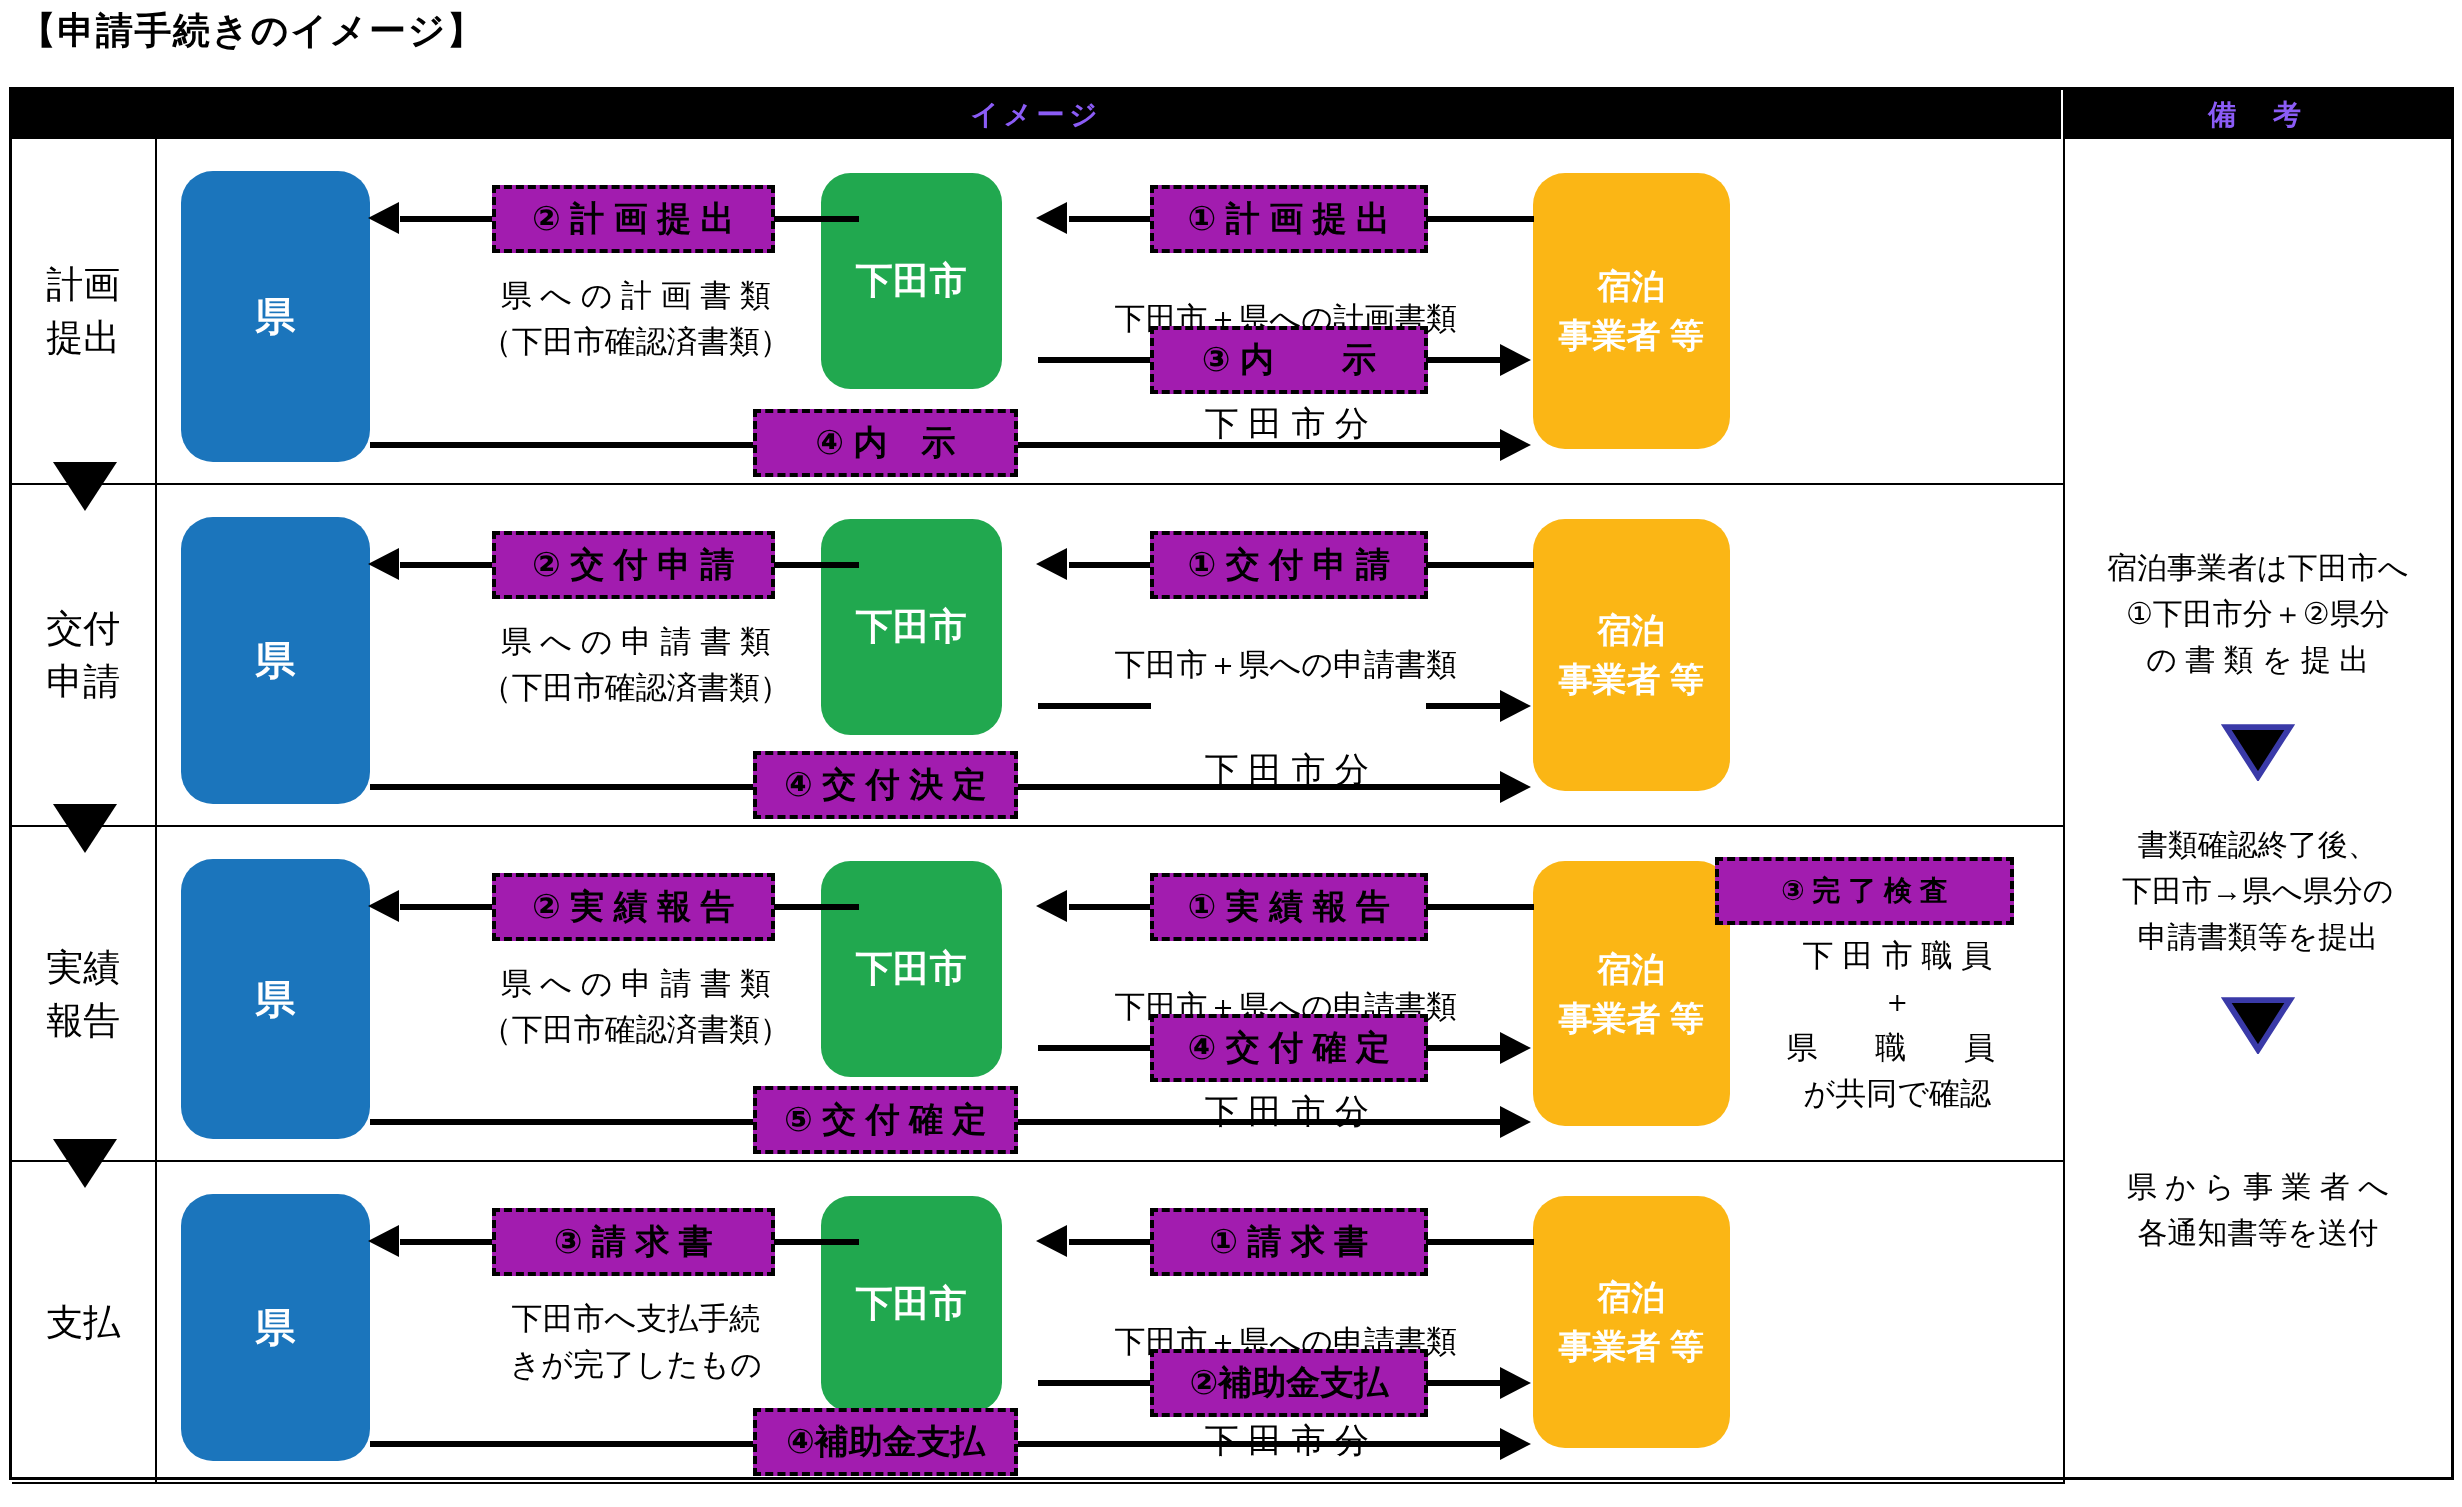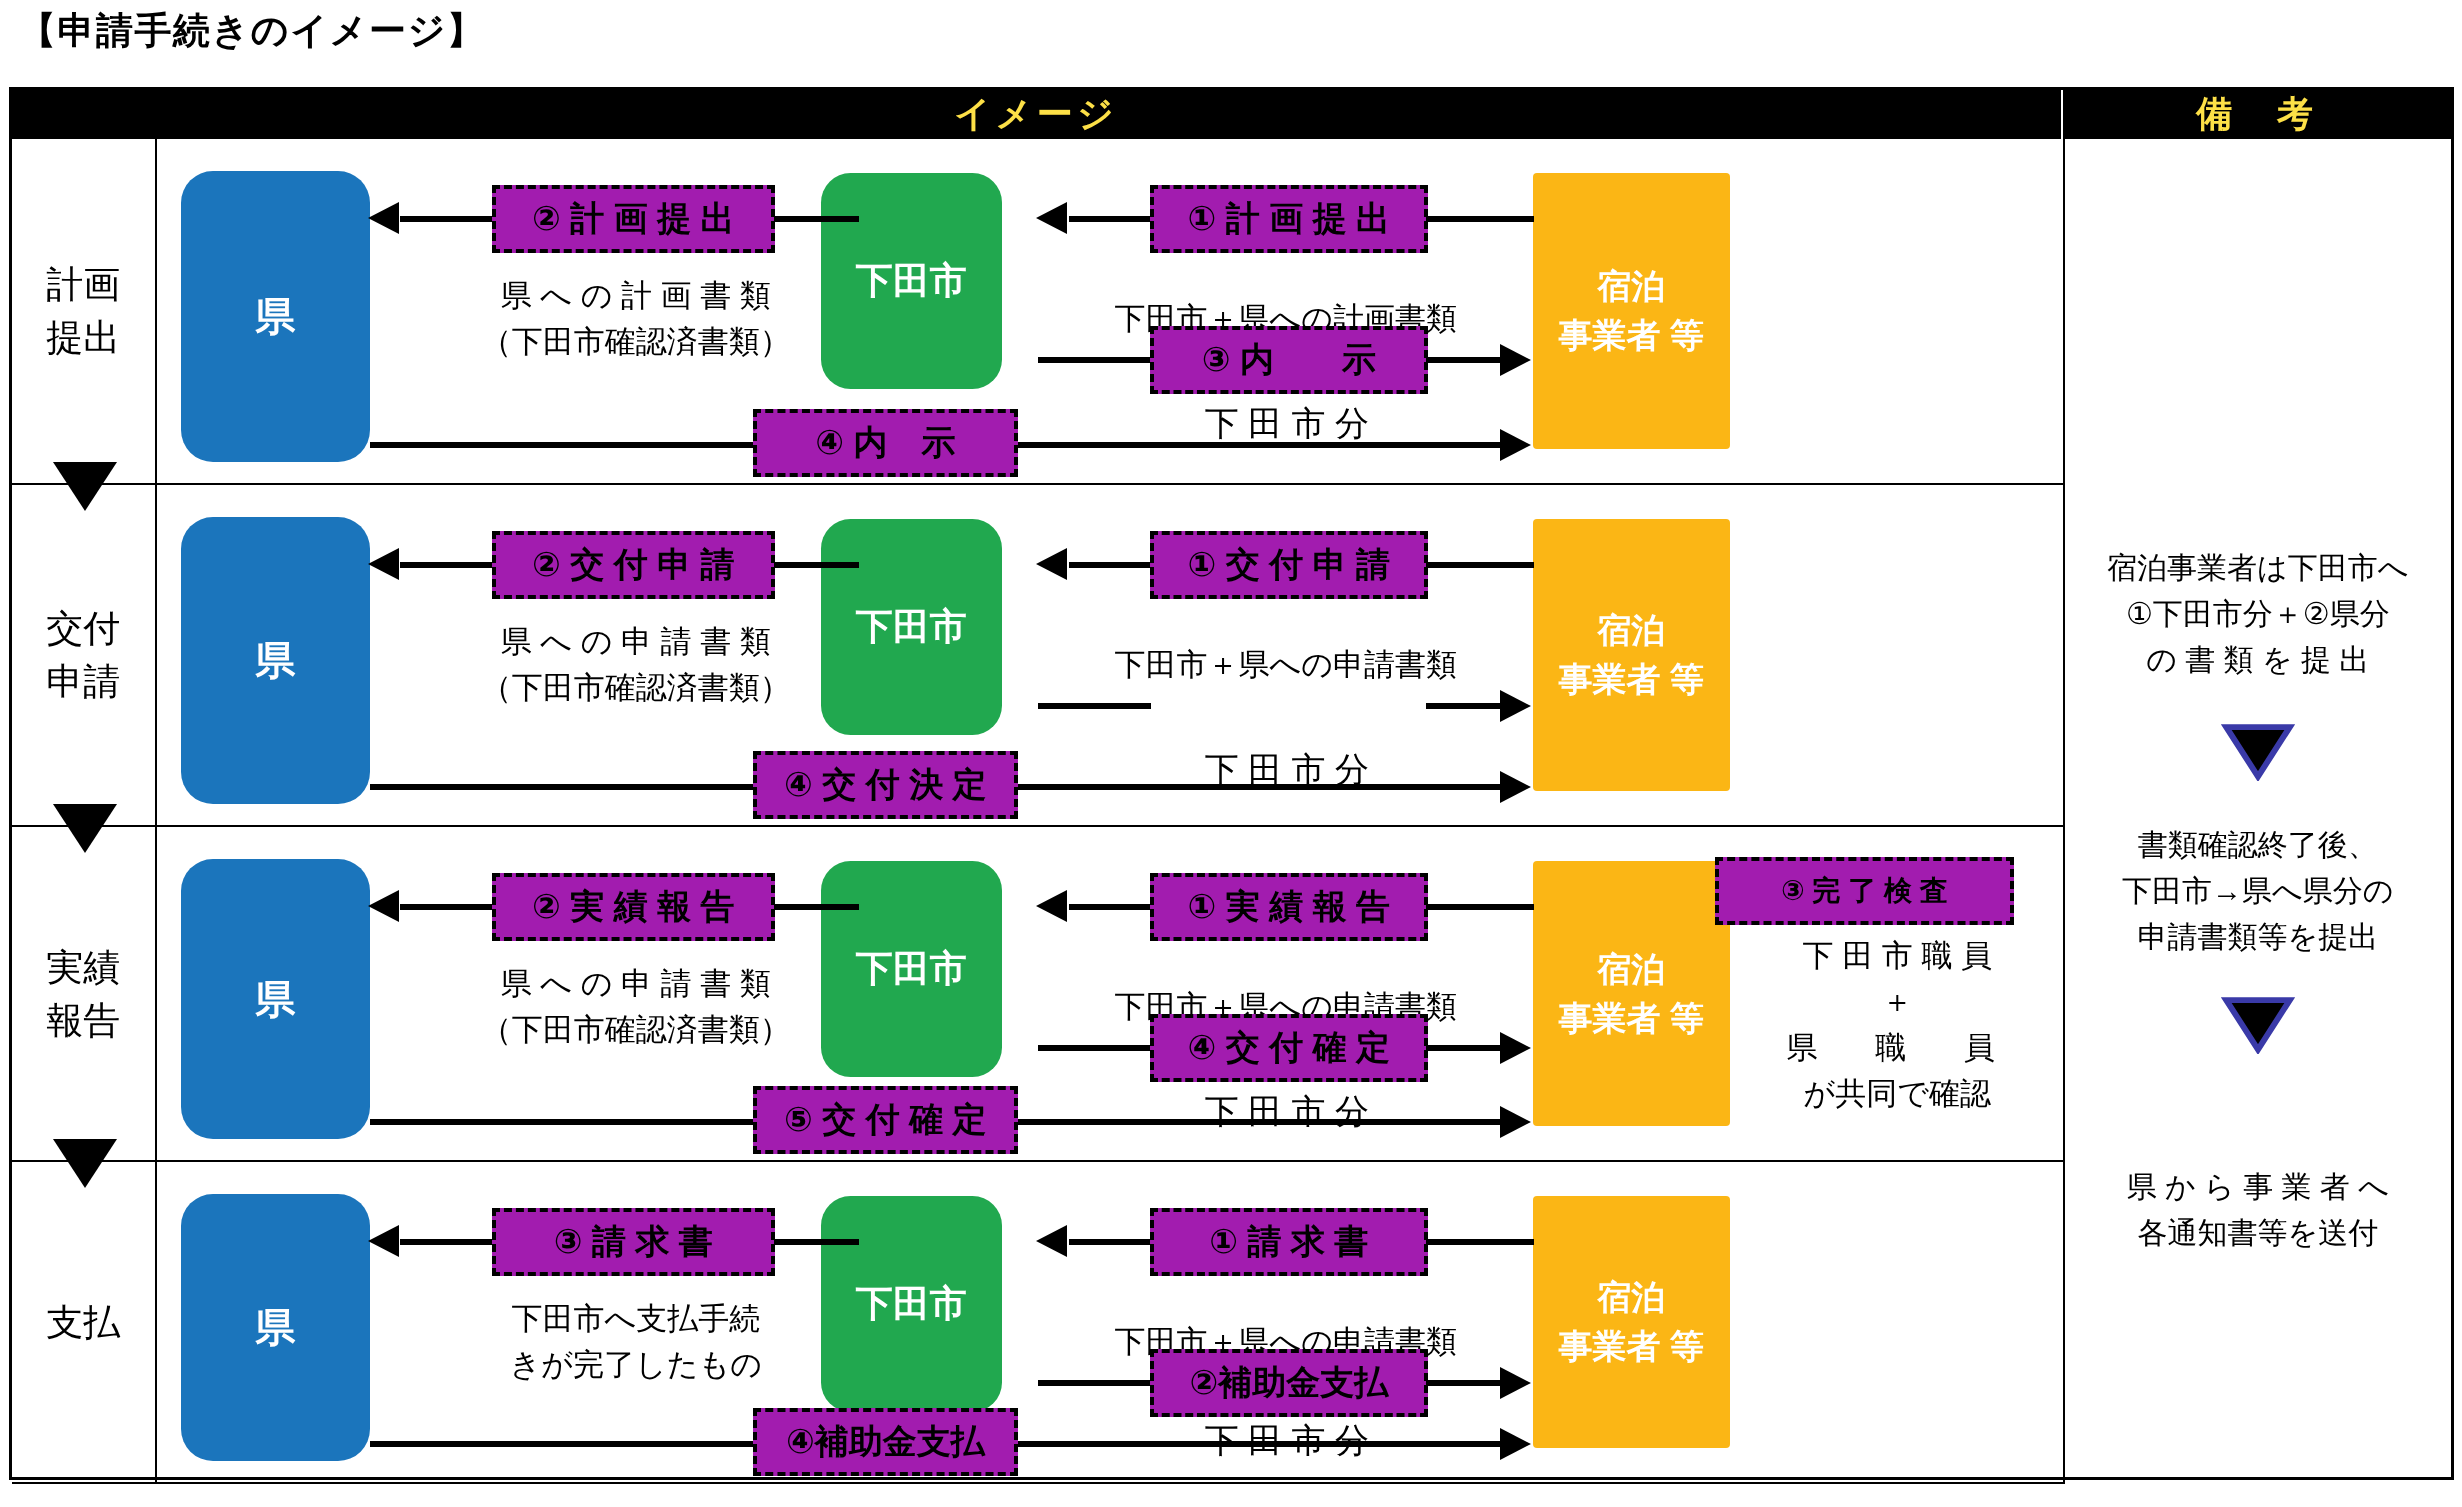--- a/index.html
+++ b/index.html
@@ -9,36 +9,36 @@
   }
   .pre{white-space:pre-line;}
   .page-title{
     position:absolute;left:19px;top:5.9px;font-size:37px;font-weight:bold;letter-spacing:1.5px;
   }
   .table{
     position:absolute;left:8.8px;top:87px;width:2445px;height:1393px;
     border:3.7px solid #000;box-sizing:border-box;display:flex;flex-direction:column;
   }
   .thead{display:flex;height:49px;flex:0 0 49px;background:#000;}
-  .th{display:flex;align-items:center;justify-content:center;color:#fde047;font-weight:bold;font-size:36px;letter-spacing:4.4px;}
+  .th{display:flex;align-items:center;justify-content:center;color:#8b5cf6;font-weight:bold;font-size:28px;letter-spacing:4.4px;}
   .th-image{width:2051px;border-right:2.9px solid #fff;box-sizing:border-box;}
   .th-remarks{flex:1;}
   .tbody{flex:1;display:flex;position:relative;}
   .rows-col{width:2051px;display:flex;flex-direction:column;position:relative;}
   .remarks-cell{flex:1;border-left:2.9px solid #000;position:relative;}
   .row{display:flex;box-sizing:border-box;border-bottom:2.9px solid #000;}
   .row:last-child{border-bottom:none;}
   .label-cell{width:143px;flex:0 0 143px;border-right:2.9px solid #000;display:flex;align-items:center;justify-content:center;}
   .row-label{font-size:37px;font-weight:500;line-height:53px;text-align:center;}
   .diagram-cell{flex:1;position:relative;}
   
   .actor{position:absolute;display:flex;align-items:center;justify-content:center;color:#fff;font-weight:bold;text-align:center;}
   .actor.pref{left:24px;top:32px;bottom:20.6px;width:189px;background:#1B75BC;border-radius:32px;font-size:40px;}
   .actor.city{left:664px;top:34px;width:181px;height:216px;background:#21A84F;border-radius:29.5px;font-size:37px;}
-  .actor.biz{left:1376px;top:34px;bottom:34px;width:197px;background:#FBB615;border-radius:4px;font-size:34px;line-height:49px;text-align:center;}
+  .actor.biz{left:1376px;top:34px;bottom:34px;width:197px;background:#FBB615;border-radius:32px;font-size:34px;line-height:49px;text-align:center;}
   
   .hline{position:absolute;height:5.9px;background:#000;}
   .ah{position:absolute;width:0;height:0;border-top:16px solid transparent;border-bottom:16px solid transparent;}
   .ah-left{border-right:31px solid #000;}
   .ah-right{border-left:31px solid #000;}
   
   .dashed-box{
     position:absolute;background:#a21caf;border:4.4px dashed #000;box-sizing:border-box;
     display:flex;align-items:center;justify-content:center;font-size:34px;font-weight:600;
   }

